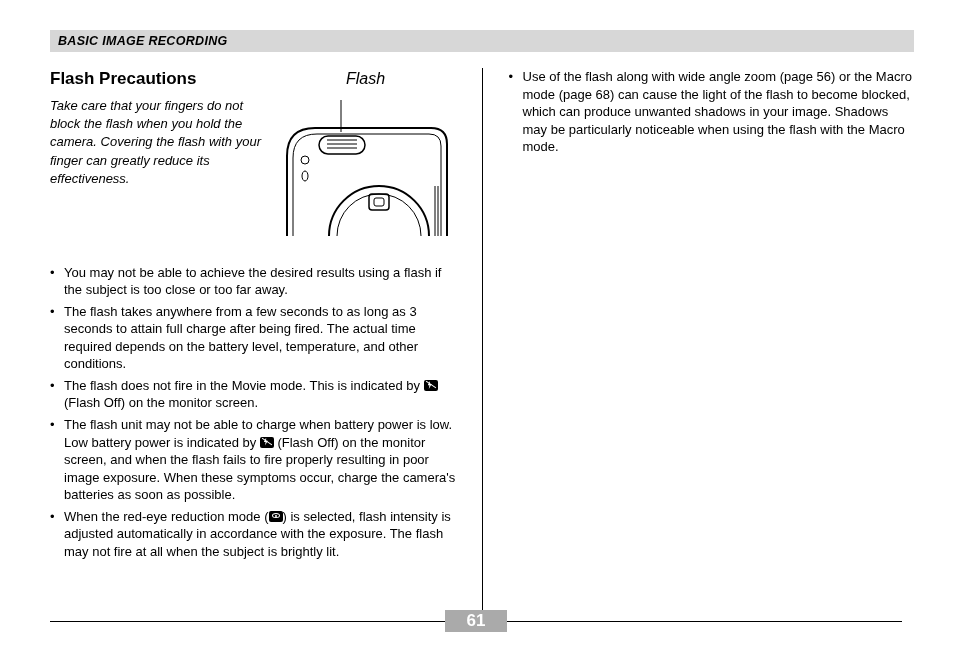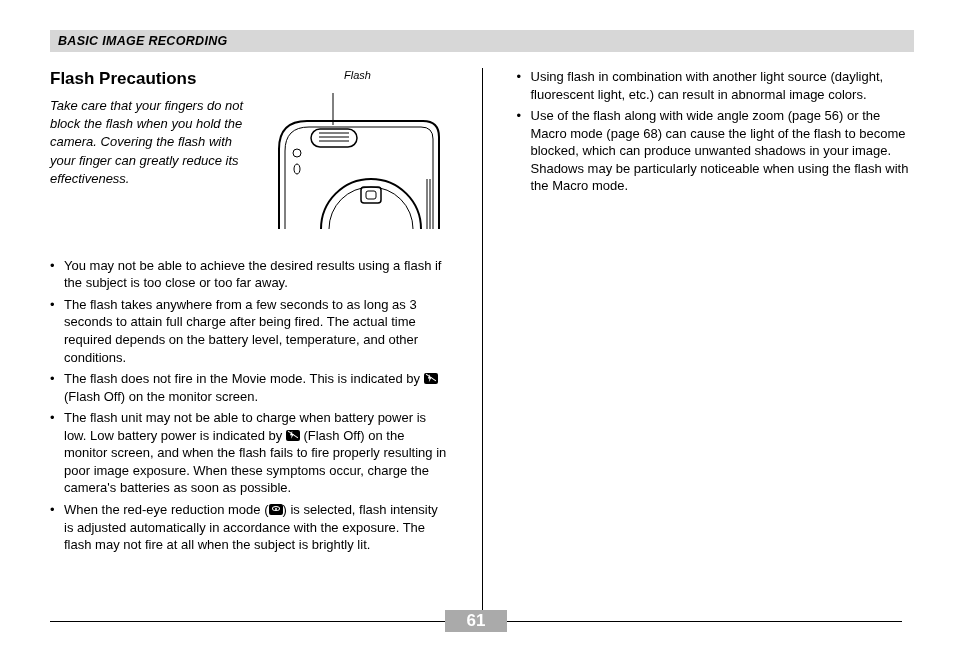--- a/index.html
+++ b/index.html
@@ -22,21 +22,21 @@
     line-height: 22px;
     padding-left: 8px;
     font-size: 12.5px;
     font-weight: 700;
     font-style: italic;
     letter-spacing: .3px;
     margin-bottom: 16px;
   }
   .columns {
     display: flex;
-    gap: 32px;
+    gap: 24px;
   }
   .col {
     flex: 1;
     font-size: 13px;
     line-height: 1.35;
   }
   .divider {
     width: 1px;
     background: #000;
     margin: 0 2px;
@@ -54,21 +54,21 @@
   .intro-text {
     flex: 1;
     font-size: 13px;
     line-height: 1.4;
     font-style: italic;
   }
   .diagram-wrap {
     width: 180px;
     text-align: center;
     font-style: italic;
-    font-size: 11px;
+    font-size: 16px;
   }
   .diagram-wrap svg {
     display: block;
     margin: 6px auto 0 auto;
   }
   ul.bullets {
     list-style: none;
     padding: 0;
     margin: 28px 0 0 0;
   }
@@ -202,21 +202,20 @@
           <span>When the red-eye reduction mode (</span><span class="icon-redeye"></span><span>) is selected, flash intensity is adjusted automatically in accordance with the exposure. The flash may not fire at all when the subject is brightly lit.</span>
         </li>
       </ul>
 
     </div>
 
     <div class="divider"></div>
 
     <div class="col col-right">
       <ul class="bullets">
-        <li>Using flash in combination with another light source (daylight, fluorescent light, etc.) can result in abnormal image colors.</li>
         <li>Use of the flash along with wide angle zoom (page 56) or the Macro mode (page 68) can cause the light of the flash to become blocked, which can produce unwanted shadows in your image. Shadows may be particularly noticeable when using the flash with the Macro mode.</li>
       </ul>
     </div>
 
   </div>
 
   <div class="footer">
     <div class="footer-bar">
       <div class="footer-line"></div>
       <div class="page-num">61</div>

